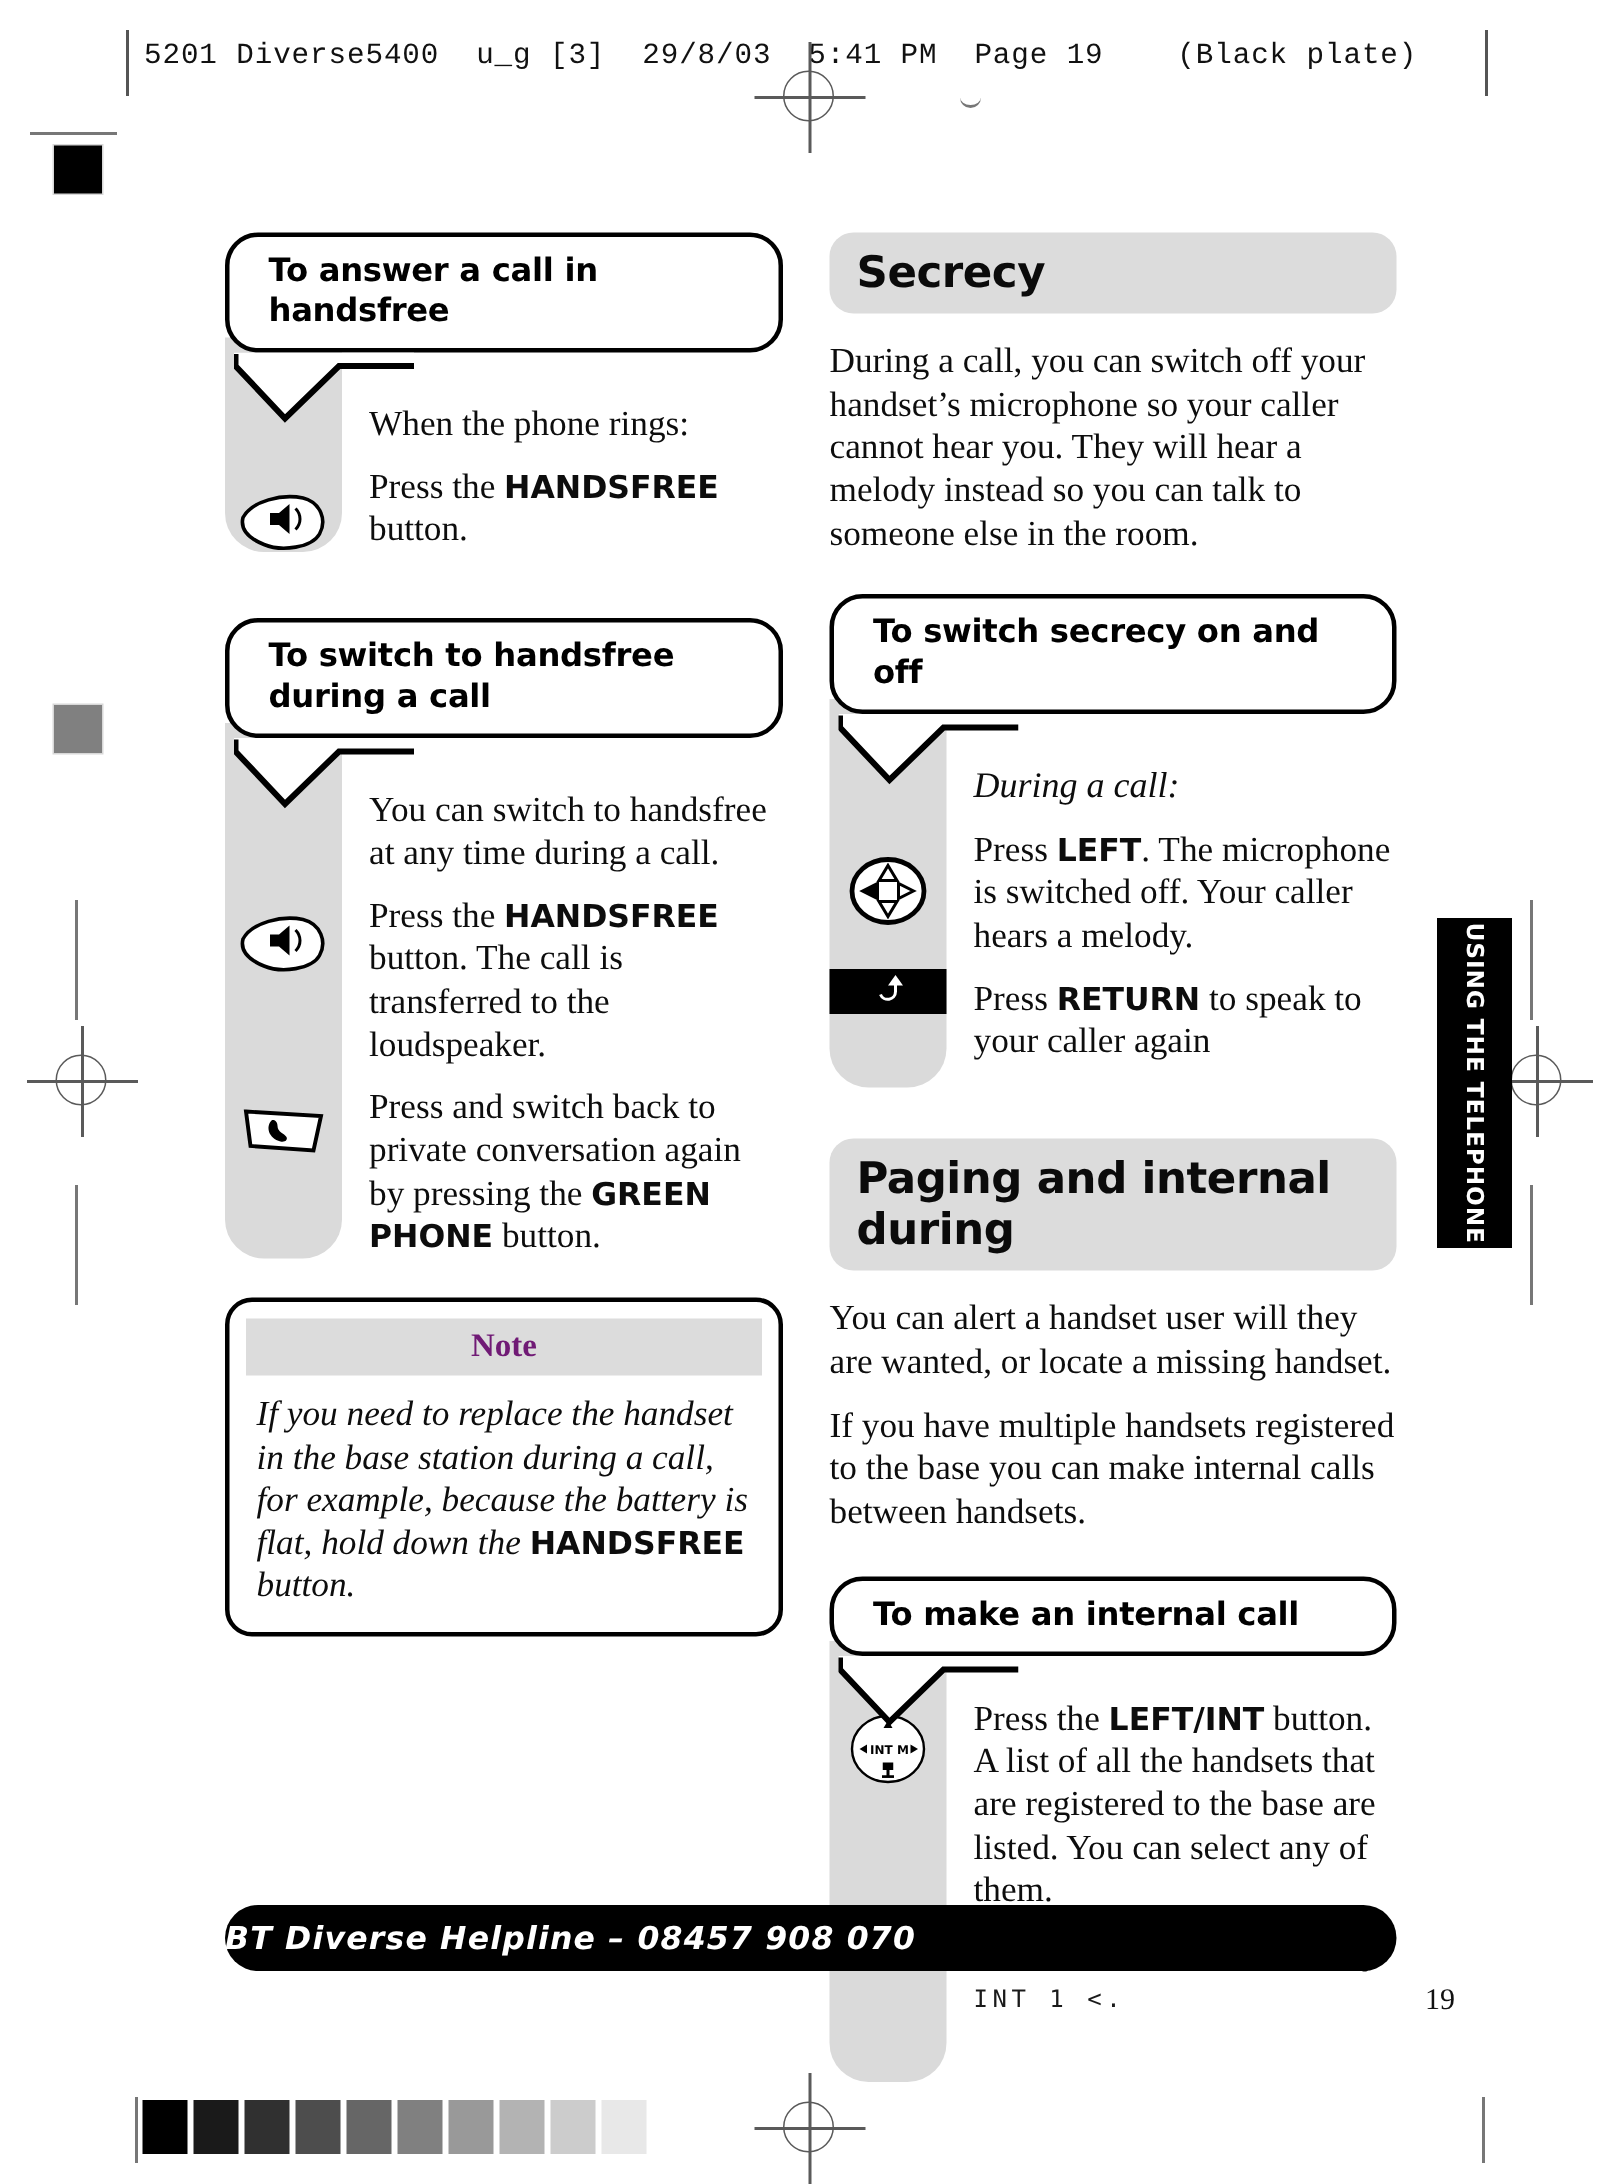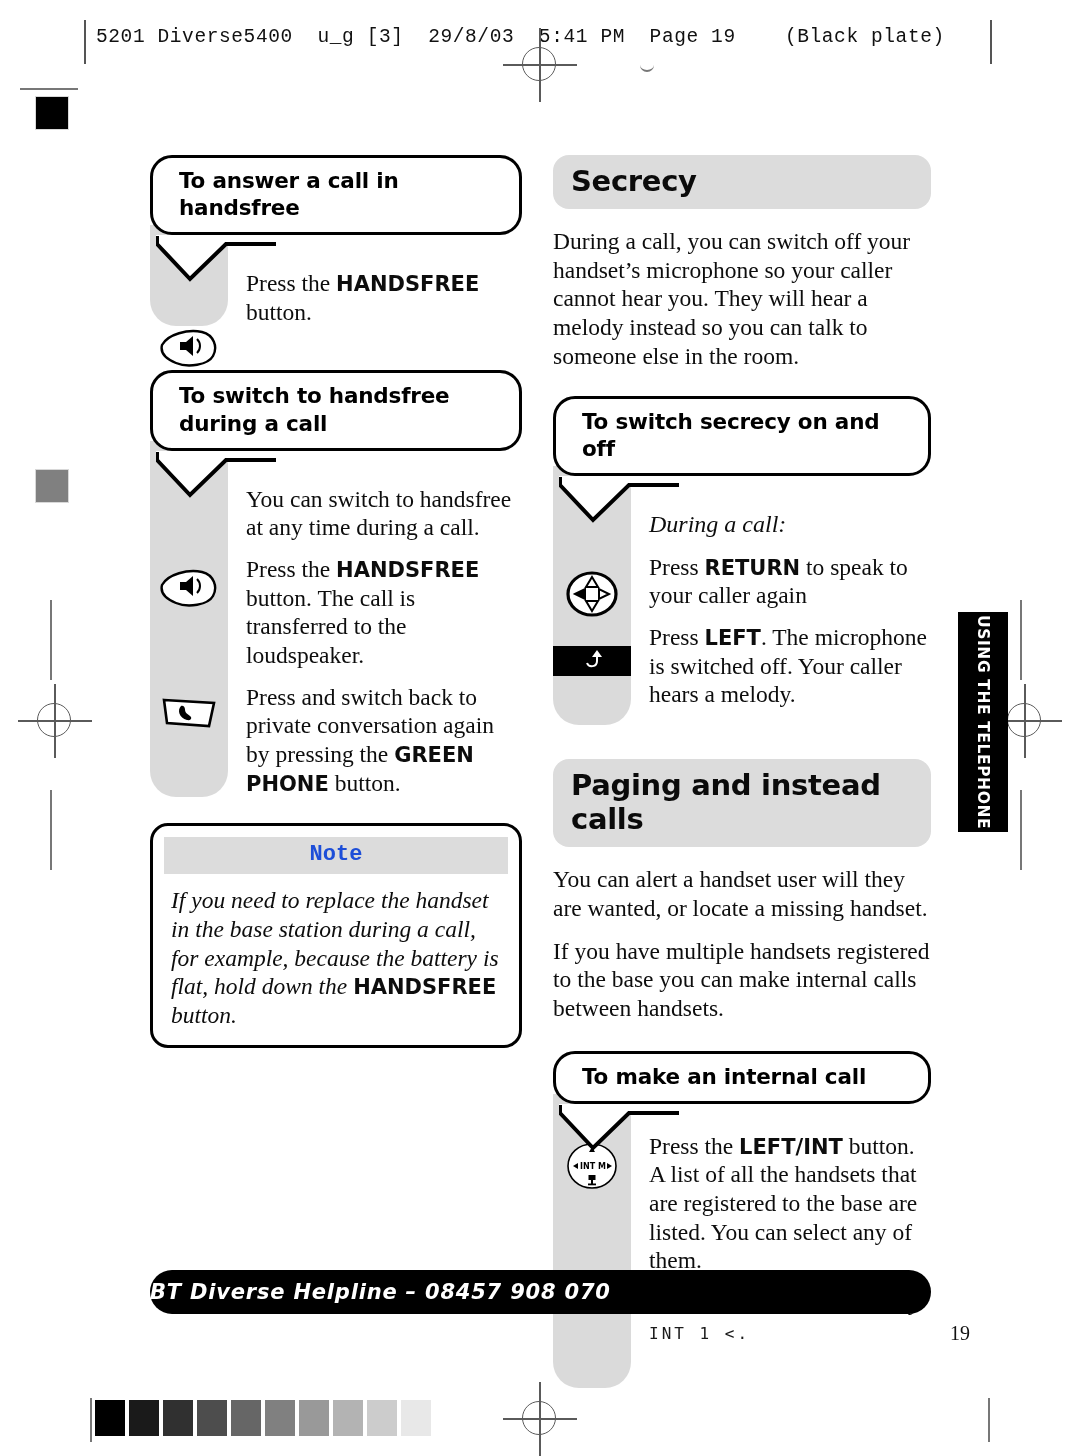--- a/index.html
+++ b/index.html
@@ -191,24 +191,24 @@
   .note-box {
     border: 3.5px solid #000;
     border-radius: 18px;
     background: #fff;
     padding: 11px 11px 16px 11px;
     margin-top: 26px;
   }
   .note-head {
     background: #dcdcdc;
     text-align: center;
-    font-family: Liberation Mono, monospace;
+    font-family: Liberation Serif, serif;
     font-weight: bold;
     font-size: 22px;
-    color: #1d4ed8;
+    color: #701a75;
     padding: 5px 0 7px 0;
   }
   .note-body {
     font-style: italic;
     font-size: 23.5px;
     line-height: 1.22;
     padding: 12px 7px 0 7px;
     color: #0d0d0d;
   }
   .note-body .b { font-style: normal; }
@@ -321,20 +321,21 @@
       <div class="panel-gutter">
         <div class="icon-slot" style="top:104px;">
           <svg width="62" height="40" viewBox="0 0 62 40">
             <path d="M4,16 C10,5 30,0 44,3 C56,6 60,18 55,27 C50,36 30,39 18,34 C8,30 2,24 4,16 Z" fill="#ffffff" stroke="#000" stroke-width="2.4"></path>
             <path d="M22,13 L28,13 L35,7 L35,27 L28,21 L22,21 Z" fill="#000"></path>
             <path d="M39,10 C43,14 43,20 39,24" fill="none" stroke="#000" stroke-width="2"></path>
           </svg>
         </div>
       </div>
       <div class="panel-body">
+        <p>When the phone rings:</p>
         <p><span>Press the </span><span class="b">HANDSFREE</span><span> button.</span></p>
       </div>
     </div>
 
     <div class="callout-block" style="margin-top:44px;">
       <div class="callout">To switch to handsfree during a call</div>
       <svg class="tail" viewBox="0 0 120 48">
         <path d="M0,0 L0,8 L34,44 L70,8 L120,8 L120,0 Z" fill="#ffffff" stroke="none"></path>
         <path d="M1,1 L1,9 L34,44 L70,9 L120,9" fill="none" stroke="#000" stroke-width="4"></path>
       </svg>
@@ -393,26 +394,26 @@
         </div>
         <div style="position:absolute; left:0; top:180px; width:78px; height:30px; background:#000; display:flex; align-items:center; justify-content:center;">
           <svg width="22" height="24" viewBox="0 0 22 24">
             <path d="M16,3 L16,12 C16,18 8,19 6,14" fill="none" stroke="#fff" stroke-width="2"></path>
             <polygon points="16,1 21,8 11,8" fill="#fff"></polygon>
           </svg>
         </div>
       </div>
       <div class="panel-body">
         <p class="ital" style="font-size:24px;">During a call:</p>
+        <p><span>Press </span><span class="b">LEFT</span><span>. The microphone is switched off. Your caller hears a melody.</span></p>
         <p><span>Press </span><span class="b">RETURN</span><span> to speak to your caller again</span></p>
-        <p><span>Press </span><span class="b">LEFT</span><span>. The microphone is switched off. Your caller hears a melody.</span></p>
-      </div>
-    </div>
-
-    <div class="sec-head" style="margin-top:34px;">Paging and instead calls</div>
+      </div>
+    </div>
+
+    <div class="sec-head" style="margin-top:34px;">Paging and internal during</div>
     <p class="para">You can alert a handset user will they are wanted, or locate a missing handset.</p>
     <p class="para">If you have multiple handsets registered to the base you can make internal calls between handsets.</p>
 
     <div class="callout-block" style="margin-top:28px;">
       <div class="callout">To make an internal call</div>
       <svg class="tail" viewBox="0 0 120 48">
         <path d="M0,0 L0,8 L34,44 L70,8 L120,8 L120,0 Z" fill="#ffffff" stroke="none"></path>
         <path d="M1,1 L1,9 L34,44 L70,9 L120,9" fill="none" stroke="#000" stroke-width="4"></path>
       </svg>
     </div>

